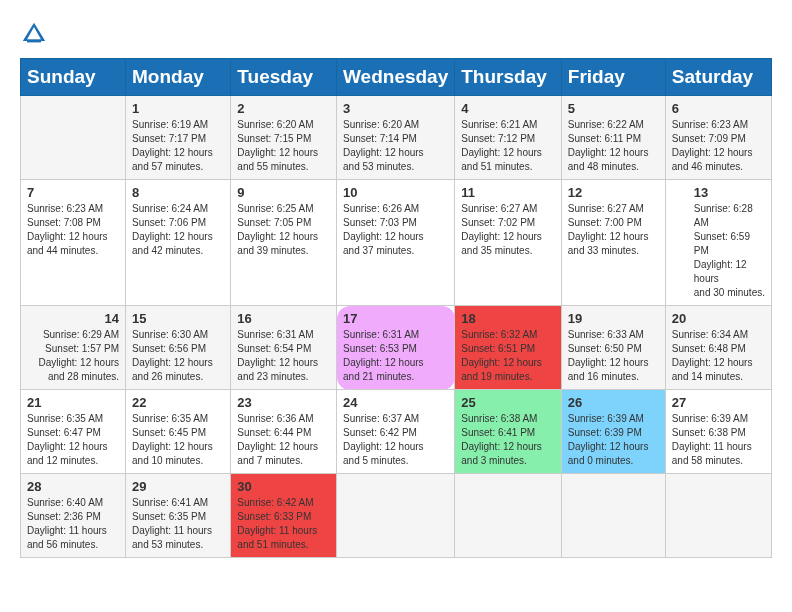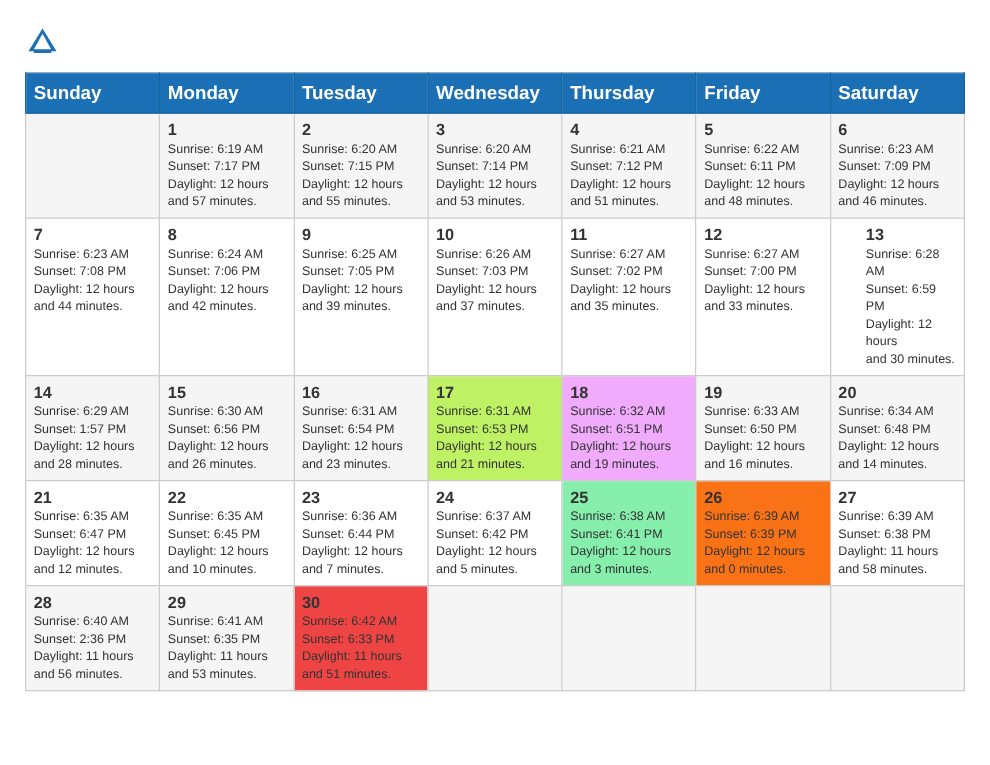--- a/index.html
+++ b/index.html
@@ -53,21 +53,21 @@
       color: #555;
     }
     .calendar {
       width: 100%;
       border-collapse: collapse;
       border: 1px solid #ccc;
     }
     .calendar th {
       background-color: #1a6fb5;
       color: #fff;
-      font-size: 15px;
+      font-size: 19px;
       font-weight: bold;
       padding: 7px 6px;
       text-align: left;
       border: 1px solid #1565a0;
     }
     .calendar td {
       vertical-align: top;
       border: 1px solid #ccc;
       padding: 5px 6px;
       width: calc(100% / 7);
@@ -220,49 +220,49 @@
         </td>
         <td style="background-color: rgb(255, 255, 255); padding-left: 28px;">
           <span class="day-num">13</span>
           <div class="day-info" style="white-space: pre-line;">Sunrise: 6:28 AM
 Sunset: 6:59 PM
 Daylight: 12 hours
 and 30 minutes.</div>
         </td>
       </tr>
       <tr>
-        <td style="background-color: rgb(245, 245, 245);">
+        <td style="background-color: rgb(245, 245, 245); text-align: right;">
           <span class="day-num">14</span>
           <div class="day-info" style="white-space: pre-line;">Sunrise: 6:29 AM
 Sunset: 1:57 PM
 Daylight: 12 hours
 and 28 minutes.</div>
         </td>
         <td style="background-color: rgb(245, 245, 245);">
           <span class="day-num">15</span>
           <div class="day-info" style="white-space: pre-line;">Sunrise: 6:30 AM
 Sunset: 6:56 PM
 Daylight: 12 hours
 and 26 minutes.</div>
         </td>
         <td style="background-color: rgb(245, 245, 245);">
           <span class="day-num">16</span>
           <div class="day-info" style="white-space: pre-line;">Sunrise: 6:31 AM
 Sunset: 6:54 PM
 Daylight: 12 hours
 and 23 minutes.</div>
         </td>
-        <td style="background-color: #bef264;">
+        <td style="background-color: #f0abfc; border-radius: 13px;">
           <span class="day-num">17</span>
           <div class="day-info" style="white-space: pre-line;">Sunrise: 6:31 AM
 Sunset: 6:53 PM
 Daylight: 12 hours
 and 21 minutes.</div>
         </td>
-        <td style="background-color: #f0abfc;">
+        <td style="background-color: #ef4444;">
           <span class="day-num">18</span>
           <div class="day-info" style="white-space: pre-line;">Sunrise: 6:32 AM
 Sunset: 6:51 PM
 Daylight: 12 hours
 and 19 minutes.</div>
         </td>
         <td style="background-color: rgb(245, 245, 245);">
           <span class="day-num">19</span>
           <div class="day-info" style="white-space: pre-line;">Sunrise: 6:33 AM
 Sunset: 6:50 PM
@@ -306,21 +306,21 @@
 Daylight: 12 hours
 and 5 minutes.</div>
         </td>
         <td style="background-color: #86efac; margin-left: 24px;">
           <span class="day-num">25</span>
           <div class="day-info" style="white-space: pre-line;">Sunrise: 6:38 AM
 Sunset: 6:41 PM
 Daylight: 12 hours
 and 3 minutes.</div>
         </td>
-        <td style="background-color: #f97316; margin-top: 28px;">
+        <td style="background-color: #7dd3fc; margin-top: 28px;">
           <span class="day-num">26</span>
           <div class="day-info" style="white-space: pre-line;">Sunrise: 6:39 AM
 Sunset: 6:39 PM
 Daylight: 12 hours
 and 0 minutes.</div>
         </td>
         <td style="background-color: rgb(255, 255, 255);">
           <span class="day-num">27</span>
           <div class="day-info" style="white-space: pre-line;">Sunrise: 6:39 AM
 Sunset: 6:38 PM

